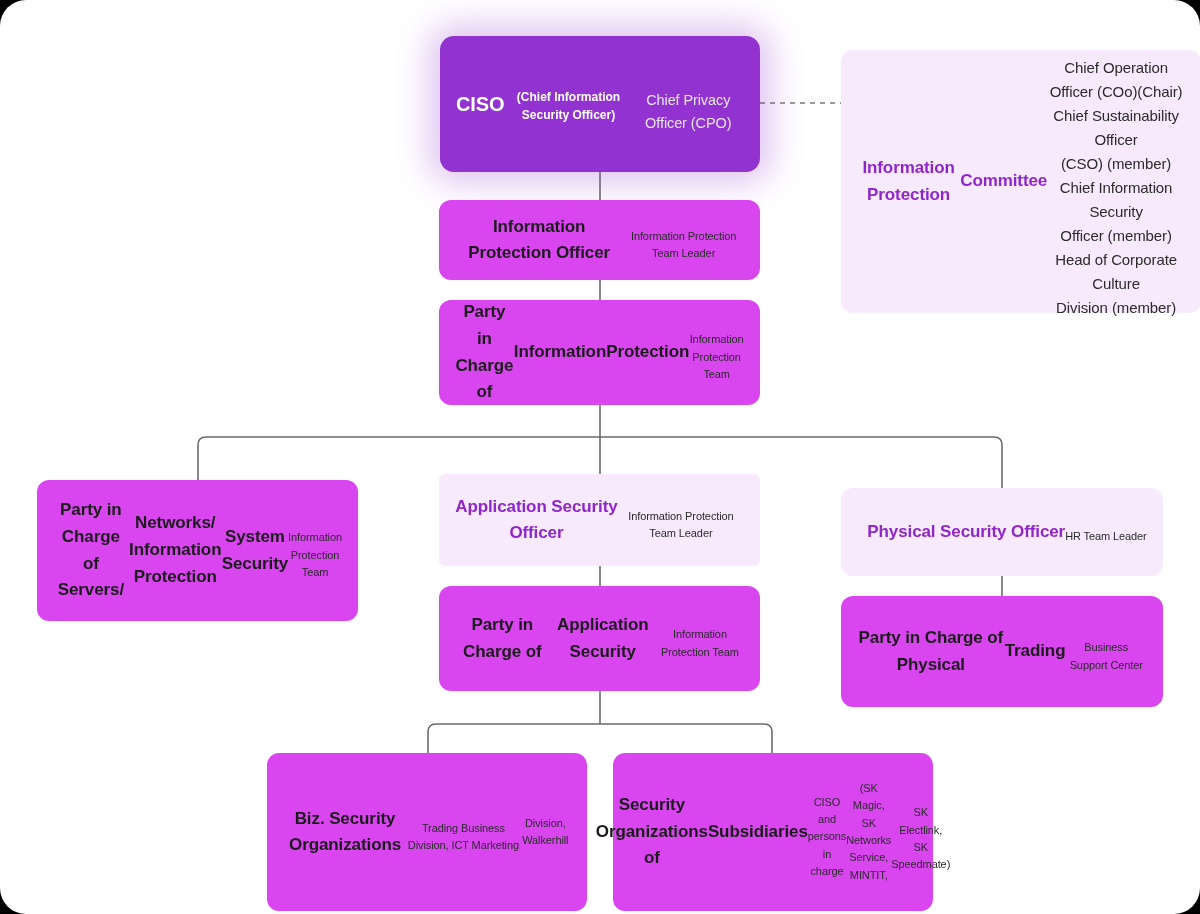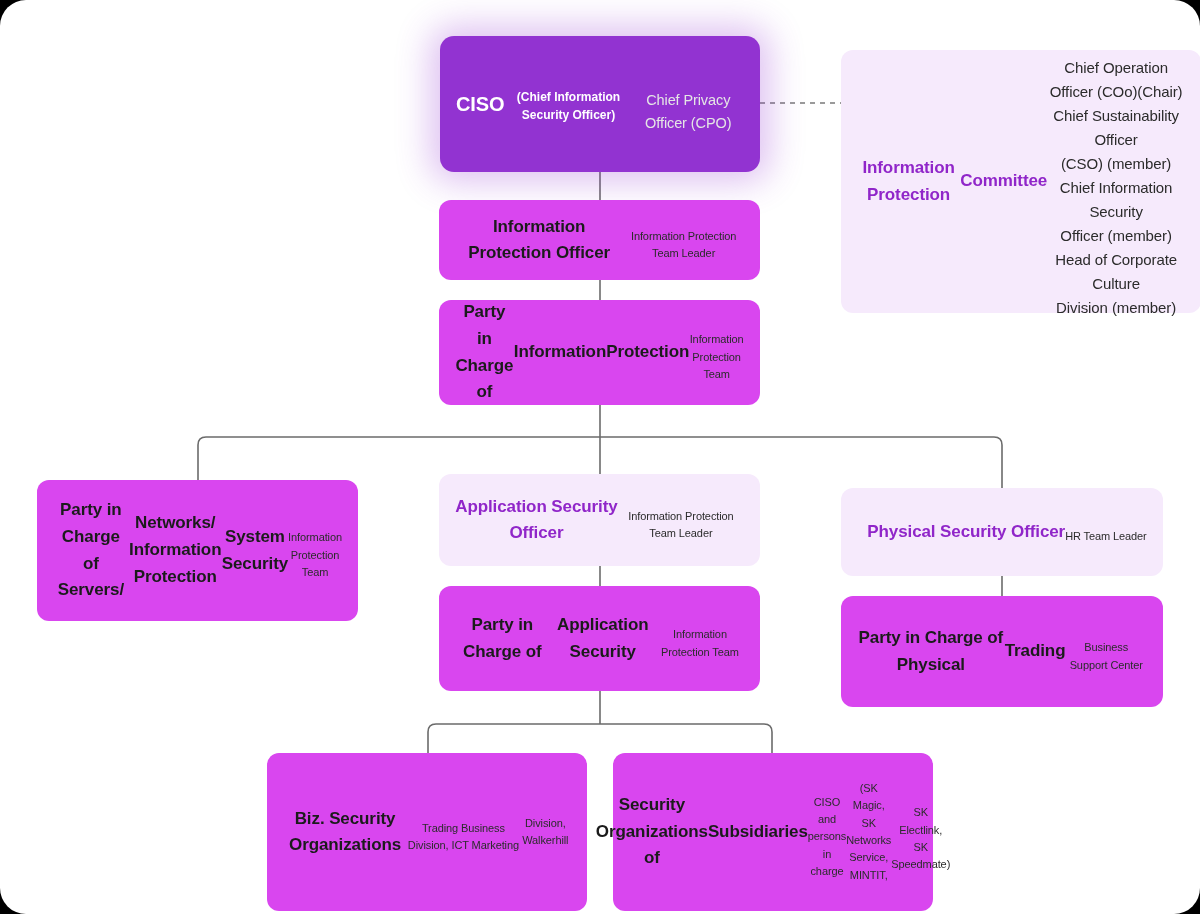--- a/index.html
+++ b/index.html
@@ -101,21 +101,21 @@
     line-height: 1.6;
     color: #2b2b2b;
     letter-spacing: -0.1px;
   }
   
   #n-ciso        { left: 440px; top: 36px;  width: 320px; height: 136px; }
   #n-committee   { left: 841px; top: 50px;  width: 360px; height: 263px; }
   #n-ipo         { left: 439px; top: 200px; width: 321px; height: 80px;  }
   #n-picip       { left: 439px; top: 300px; width: 321px; height: 105px; }
   #n-servers     { left: 37px;  top: 480px; width: 321px; height: 141px; }
-  #n-appsec-off  { left: 439px; top: 474px; width: 321px; height: 92px;  }
+  #n-appsec-off  { left: 439px; top: 474px; width: 321px; height: 92px; border-radius: 6px;  }
   #n-appsec-party{ left: 439px; top: 586px; width: 321px; height: 105px; }
   #n-physec-off  { left: 841px; top: 488px; width: 322px; height: 88px; padding-left: 26px;  }
   #n-physec-party{ left: 841px; top: 596px; width: 322px; height: 111px; }
   #n-biz         { left: 267px; top: 753px; width: 320px; height: 158px; }
   #n-subs        { left: 613px; top: 753px; width: 320px; height: 158px; }
 
   
   .node.two-line .title { line-height: 1.58; }
 </style>
 </head>

